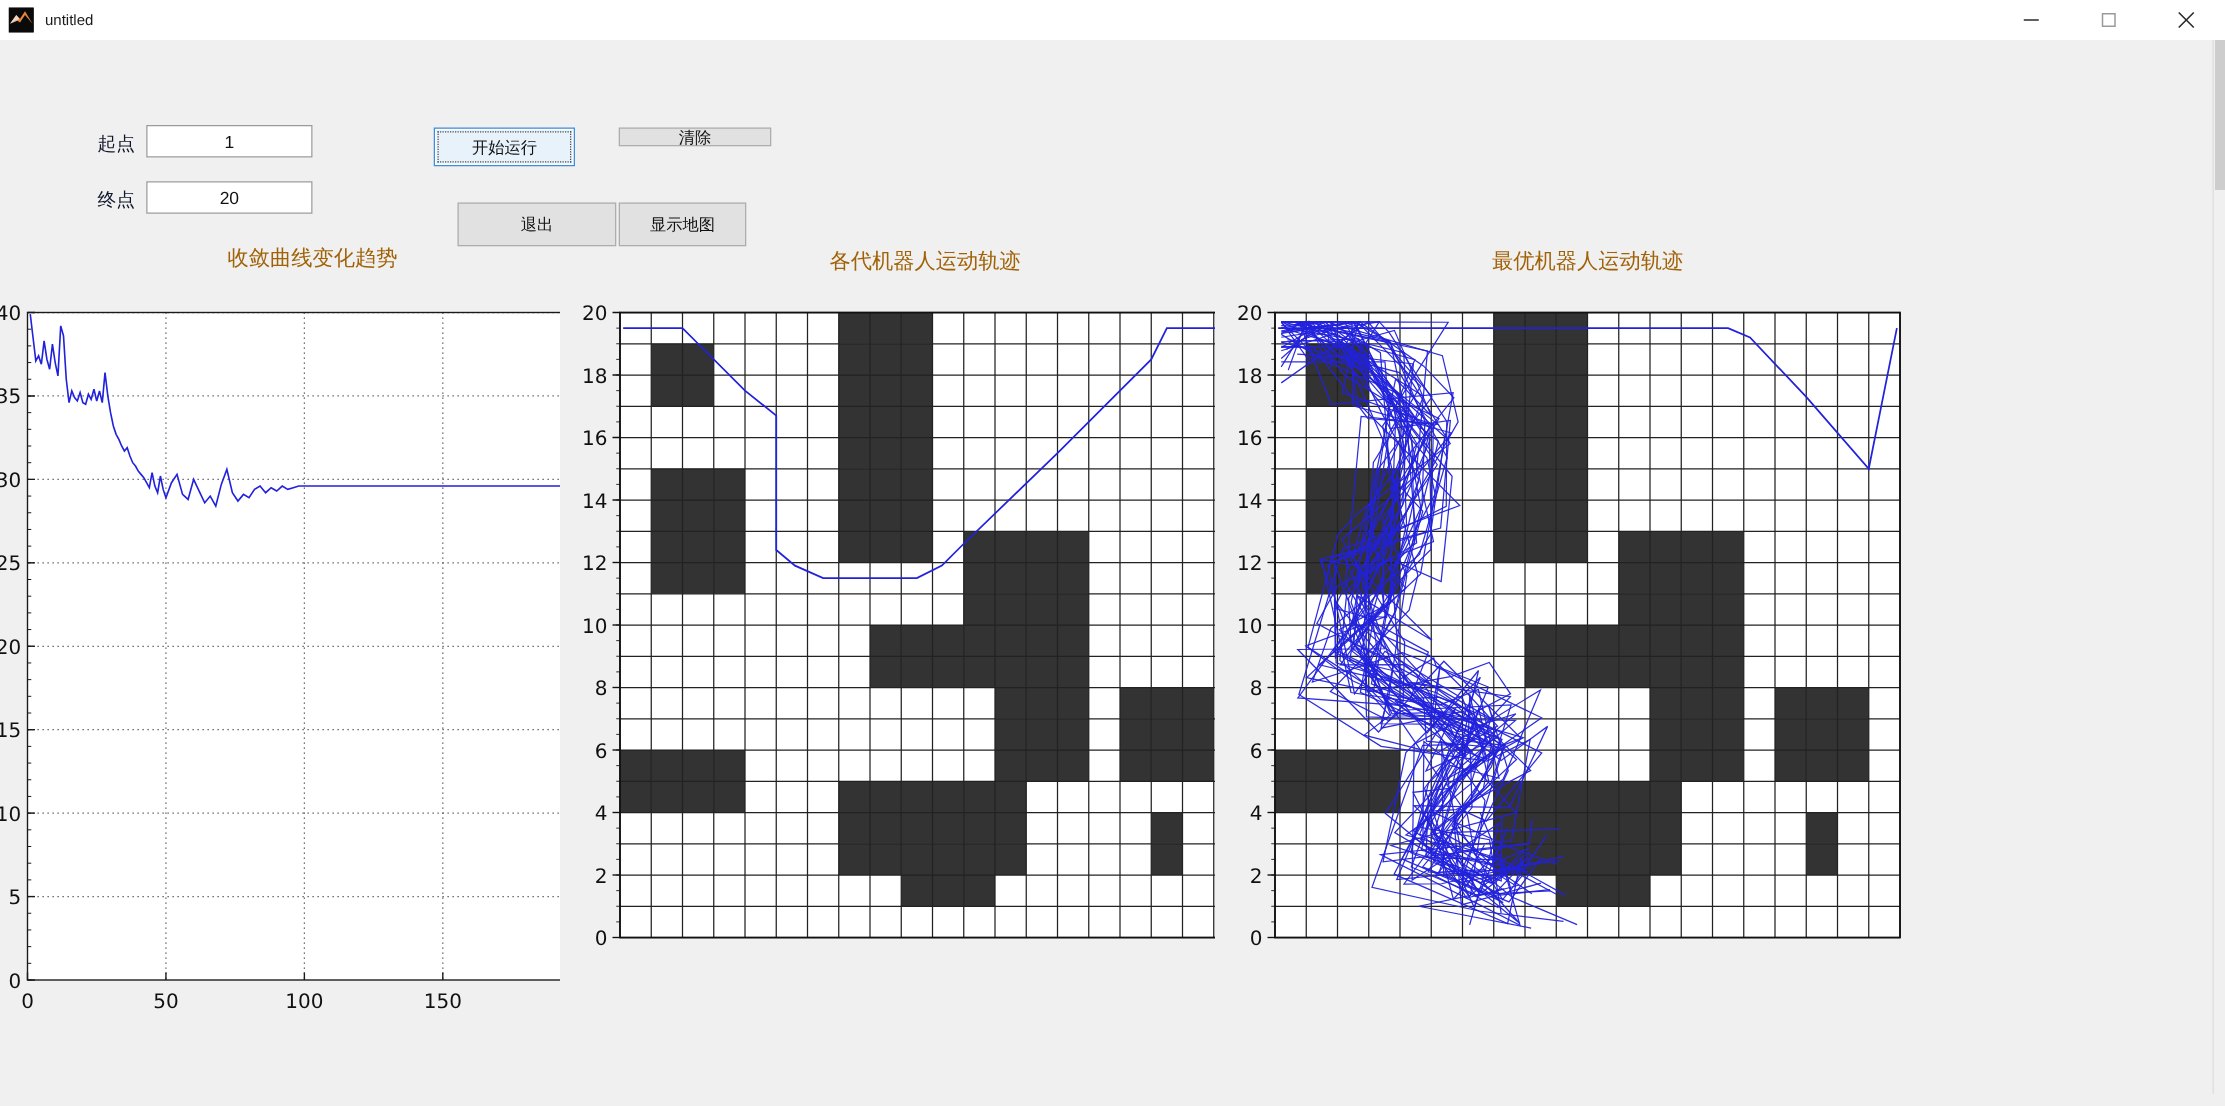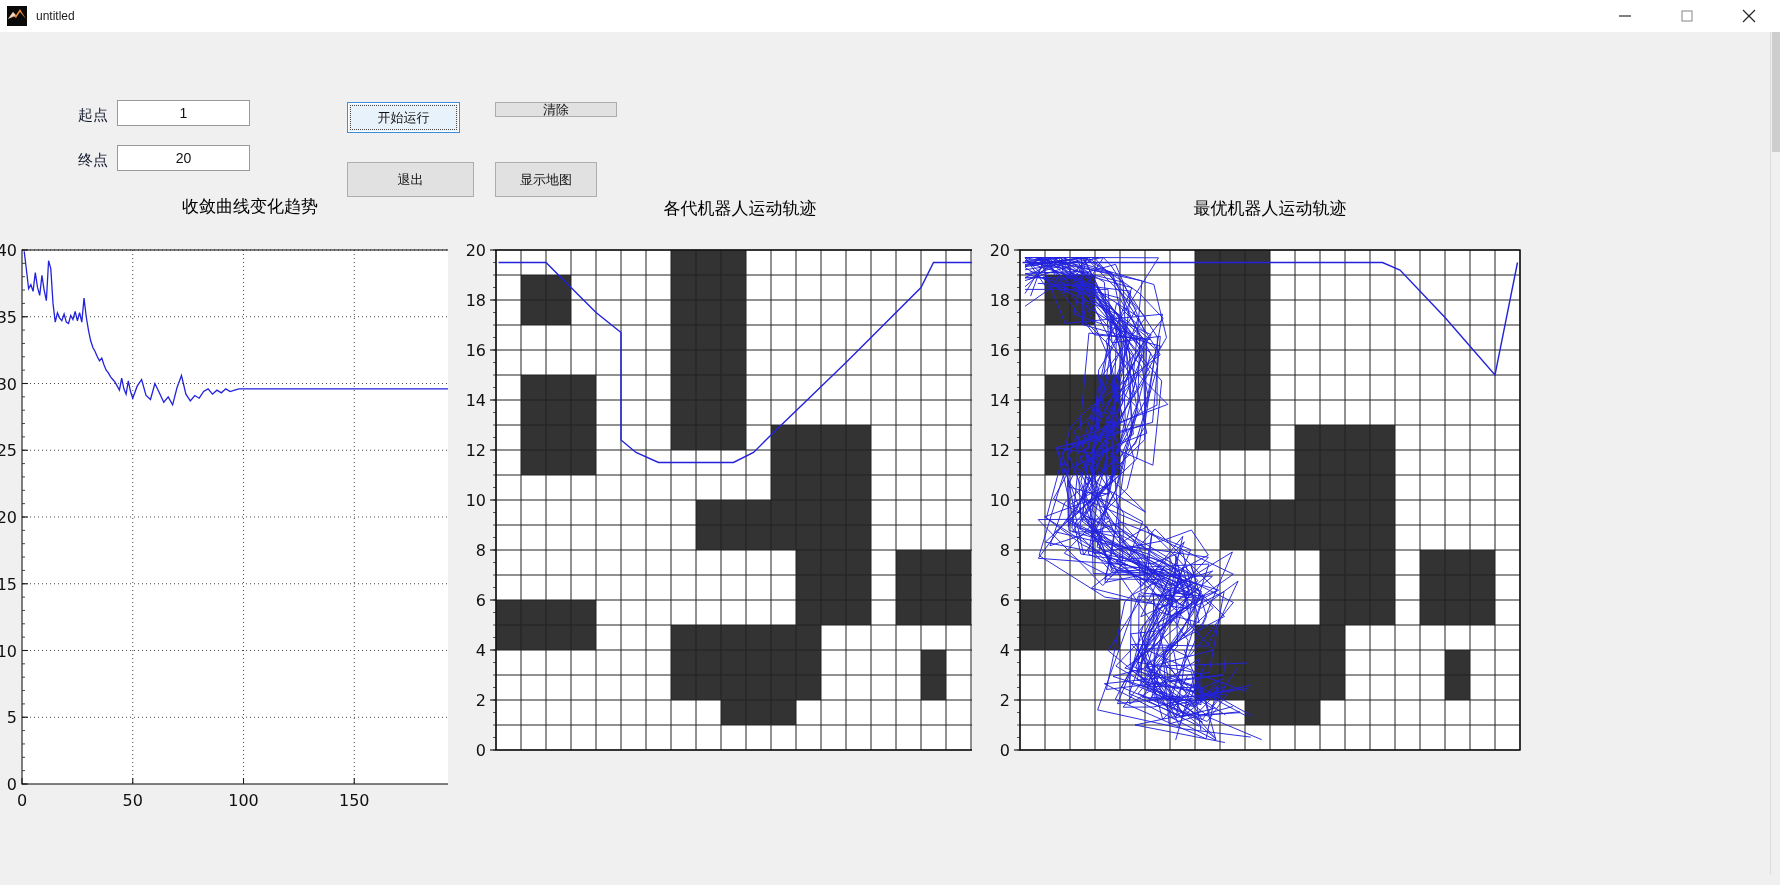--- a/index.html
+++ b/index.html
@@ -69,21 +69,21 @@
     background: #e8f2fb; border: 1px solid #3c8ddc;
     box-shadow: inset 0 0 0 1px #ffffff;
   }
   .ctrl-btn.focused .inner {
     position: absolute; left: 2px; top: 2px; right: 2px; bottom: 2px;
     border: 1px dotted #4a4a4a;
   }
 
   
   .axes-title {
-    position: absolute; font-size: 17px; color: #000000;
+    position: absolute; font-size: 17px; color: #a16207;
     font-family: "DejaVu Sans", sans-serif; text-align: center;
     white-space: nowrap;
   }
   .plot-wrap { position: absolute; }
   .plot-wrap svg { display: block; }
 
   .ticklabel {
     font-family: "DejaVu Sans", sans-serif;
     font-size: 16px; fill: #101010;
   }
@@ -134,21 +134,21 @@
   <div class="ctrl-label" style="left:78px; top:119px;">终点</div>
   <input class="ctrl-input" style="left: 117px; top: 113px; width: 133px; height: 26px;" value="20">
 
   <div class="ctrl-btn focused" style="left:347px; top:70px; width:113px; height:31px;">
     <span class="inner"></span>
     <span>开始运行</span>
   </div>
   <div class="ctrl-btn" style="left:495px; top:70px; width:122px; height:15px;">
     <span>清除</span>
   </div>
-  <div class="ctrl-btn" style="left:347px; top:130px; width:127px; height:35px;font-family:Liberation Serif, serif;">
+  <div class="ctrl-btn" style="left:366px; top:130px; width:127px; height:35px;font-family:Liberation Serif, serif;">
     <span>退出</span>
   </div>
   <div class="ctrl-btn" style="left:495px; top:130px; width:102px; height:35px;">
     <span>显示地图</span>
   </div>
 
   <div class="axes-title" style="left:40px; top:163px; width:420px;">收敛曲线变化趋势</div>
   <div class="axes-title" style="left:530px; top:165px; width:420px;">各代机器人运动轨迹</div>
   <div class="axes-title" style="left:1060px; top:165px; width:420px;">最优机器人运动轨迹</div>
 

